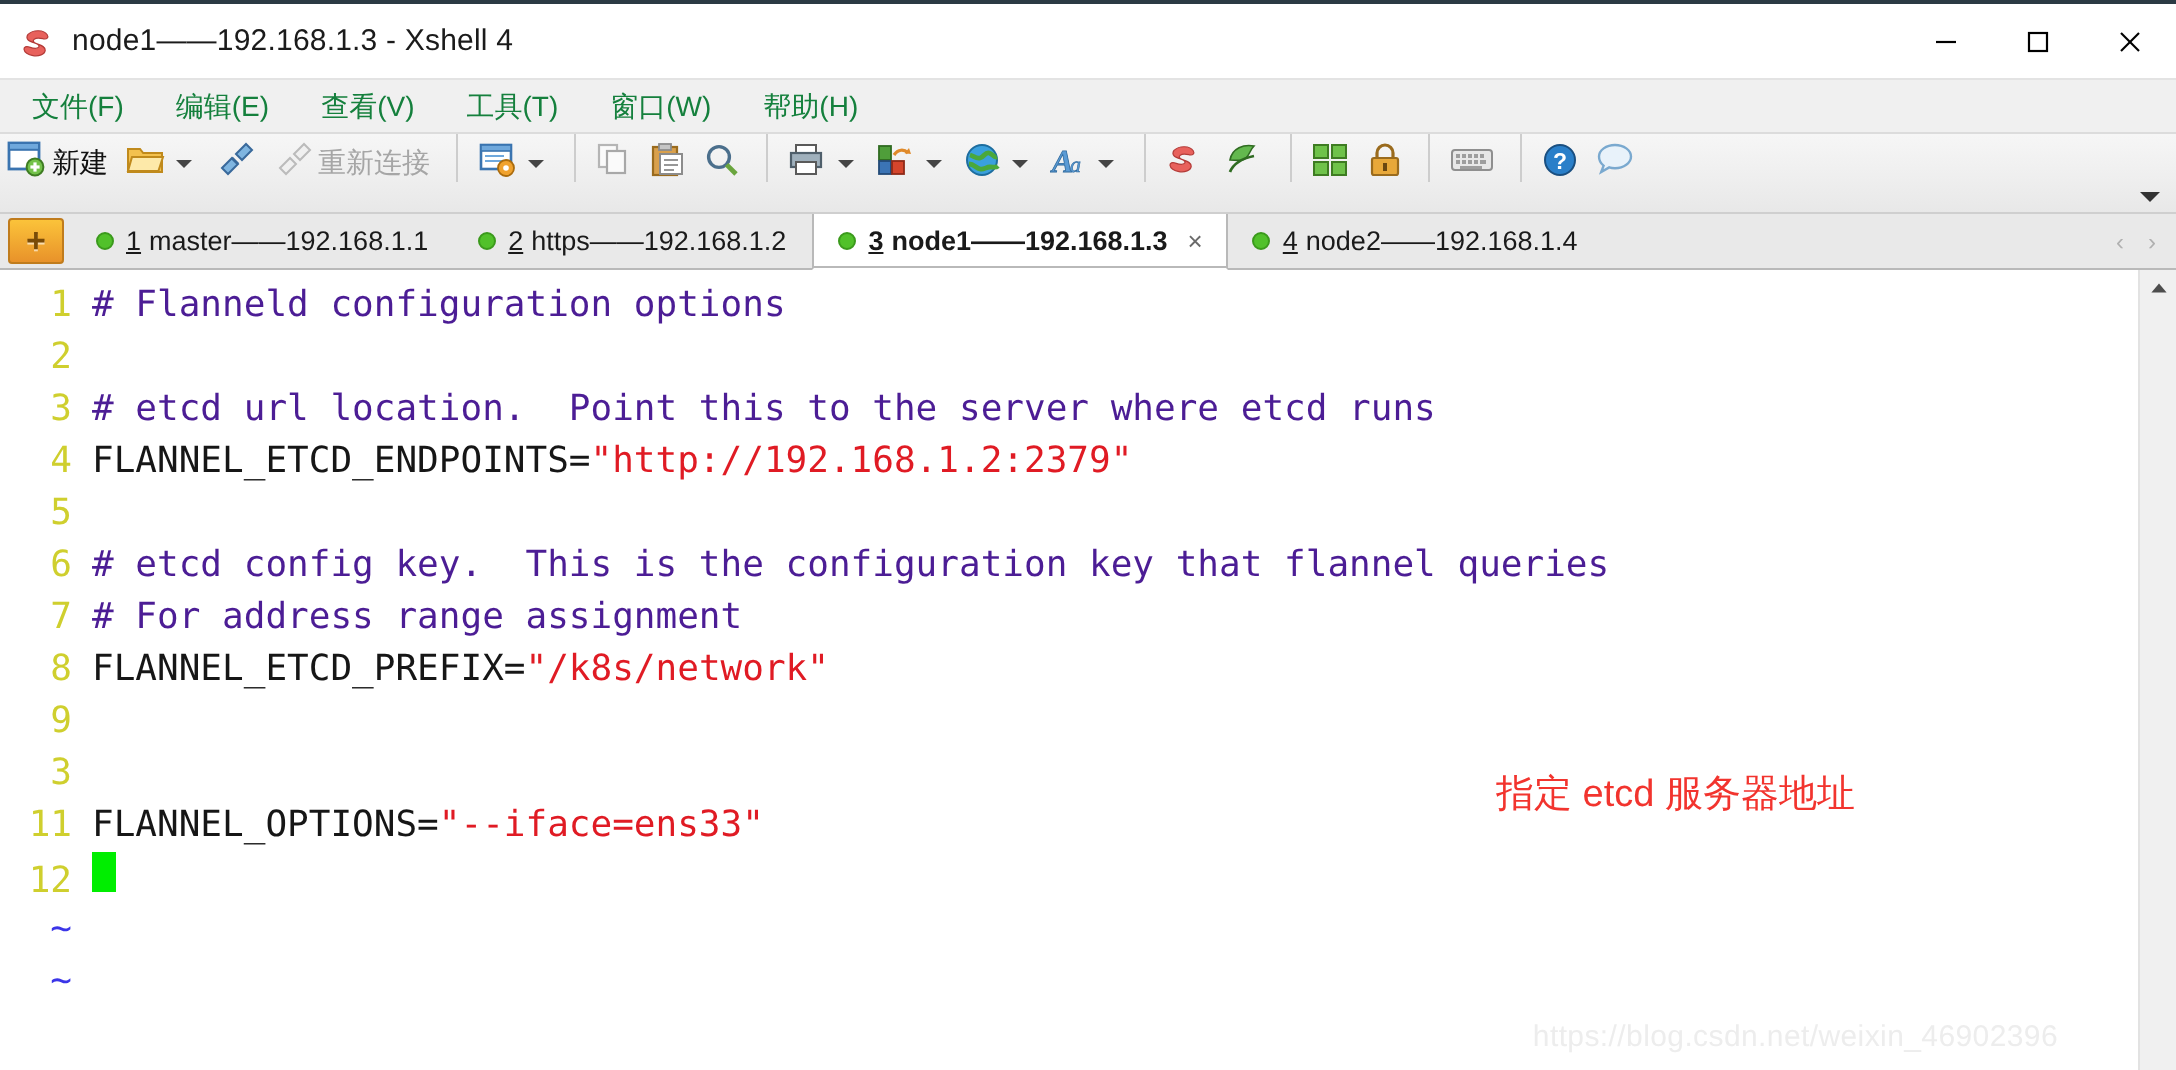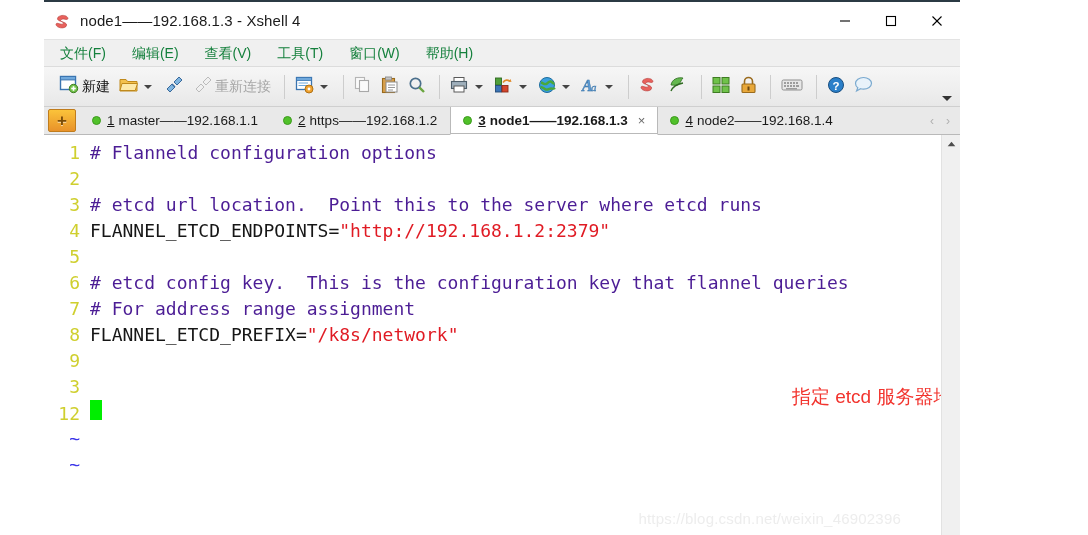--- a/index.html
+++ b/index.html
@@ -8,29 +8,28 @@
     background: #ffffff;
   }
   body {
     width: 1088px;
     height: 535px;
     overflow: hidden;
     font-family: "Liberation Sans", sans-serif;
     -webkit-font-smoothing: antialiased;
   }
   .window {
-    width: 916px;
+    width: 1088px;
     height: 535px;
     position: relative;
     background: #ffffff;
     border-top: 2px solid #2b3a44;
     box-sizing: border-box;
     display: flex;
     flex-direction: column;
-    margin-left: 44px;
   }
 
   
   .titlebar {
     height: 37px;
     display: flex;
     align-items: center;
     background: #ffffff;
     flex: 0 0 auto;
     position: relative;
@@ -81,22 +80,20 @@
     line-height: 1;
   }
 
   
   .toolbar {
     height: 41px;
     background: linear-gradient(#f6f6f6, #eeeeee 60%, #e8e8e8);
     border-top: 1px solid #dcdcdc;
     border-bottom: 1px solid #cfcfcf;
     display: flex;
-    align-items: center;
-    padding-left: 12px;
     flex: 0 0 auto;
     position: relative;
     box-sizing: border-box;
   }
   .tb-item {
     display: flex;
     align-items: center;
     height: 30px;
     padding: 0 3px;
     margin-right: 3px;
@@ -643,20 +640,24 @@
 
       <div class="code-line">
         <span class="lineno">9</span>
         <span class="code"></span>
       </div>
 
       <div class="code-line">
         <span class="lineno">3</span>
       </div>
 
+      <div class="code-line">
+        <span class="lineno">11</span>
+        <span class="code">FLANNEL_OPTIONS=</span><span class="str">"--iface=ens33"</span>
+      </div>
 
       <div class="code-line">
         <span class="lineno">12</span>
         <span class="cursor"></span>
       </div>
 
       <div class="code-line">
         <span class="lineno tilde">~</span>
       </div>
       <div class="code-line">

